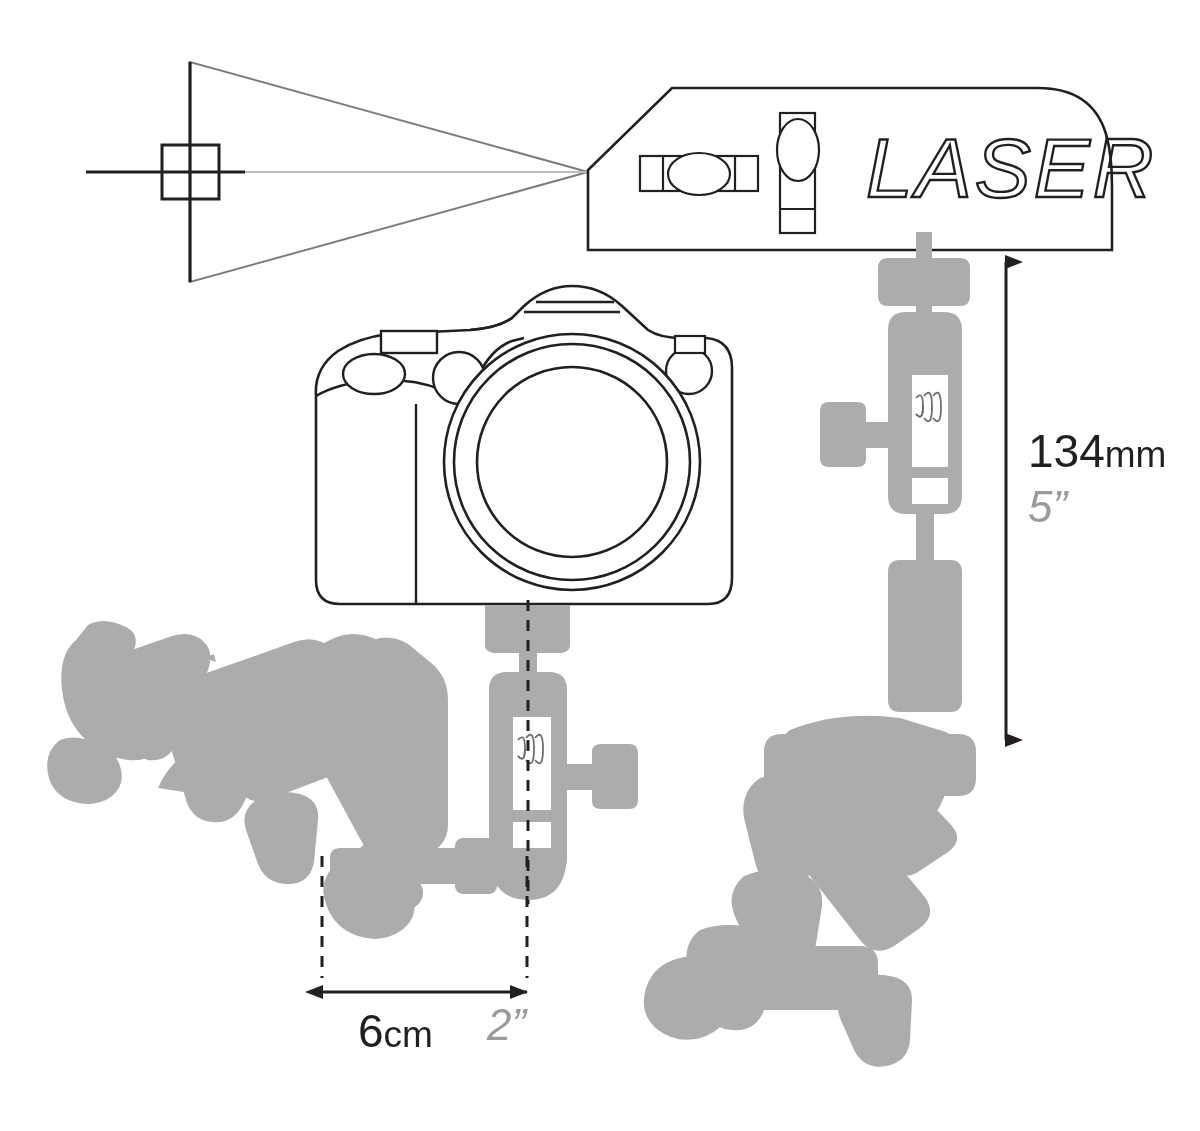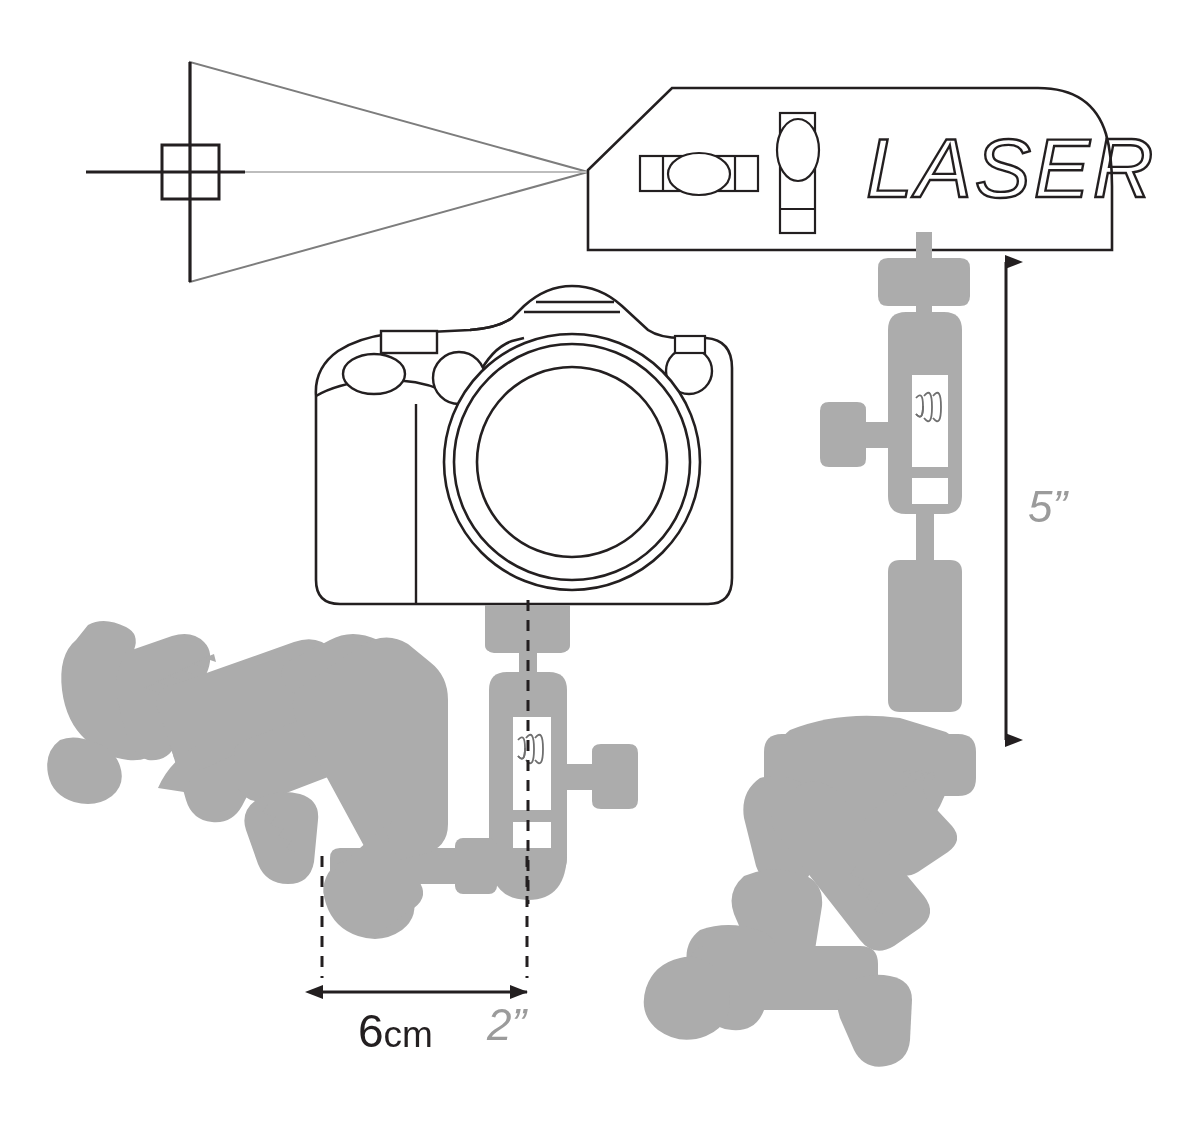--- a/index.html
+++ b/index.html
@@ -327,20 +327,23 @@
     </g>
 
     <g>
       <line x1="322" y1="856" x2="322" y2="978" stroke="#231f20" stroke-width="3" stroke-dasharray="11 9"></line>
       <line x1="527" y1="856" x2="527" y2="978" stroke="#231f20" stroke-width="3" stroke-dasharray="11 9"></line>
       <line x1="322" y1="992" x2="527" y2="992" stroke="#231f20" stroke-width="3" marker-start="url(#arrow-left)" marker-end="url(#arrow-right)"></line>
     </g>
 
   </svg>
 
+  <div class="dim-label" id="label-134">
+    <span class="dim-metric num-big">134</span><span class="dim-metric unit-small">mm</span>
+  </div>
 
   <div class="dim-label dim-imperial" id="label-5in">5”</div>
 
   <div class="dim-label" id="label-6cm">
     <span class="dim-metric num-big">6</span><span class="dim-metric unit-small">cm</span>
   </div>
 
   <div class="dim-label dim-imperial" id="label-2in">2”</div>
 
 </div>

